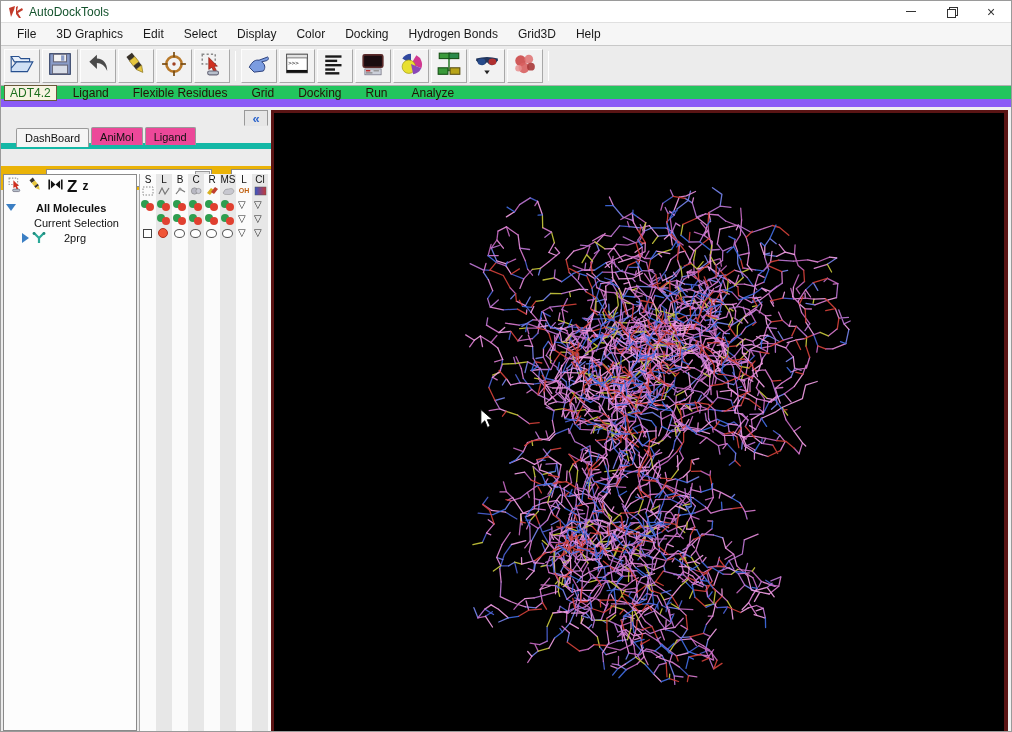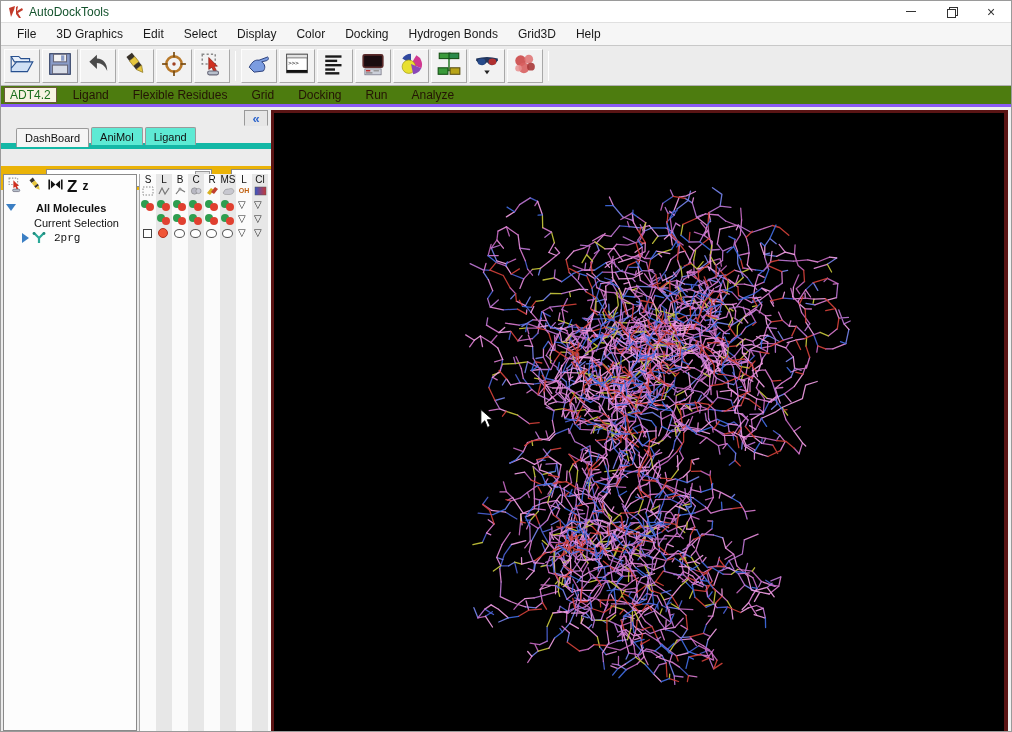--- a/index.html
+++ b/index.html
@@ -23,35 +23,35 @@
   .menu-item { font-size:12px; color:#1a1a1a; padding:3px 10px; cursor:default; }
 
   
   .toolbar { height:40px; background:#ececec; border-bottom:1px solid #b0b0b0; display:flex; align-items:center; padding-left:2px; }
   .tool-btn { width:36px; height:34px; margin:0 1px; display:flex; align-items:center; justify-content:center;
               border:1px solid; border-color:#fdfdfd #a8a8a8 #a8a8a8 #fdfdfd; background:#f2f2f2; }
   .tool-btn svg { width:26px; height:26px; }
   .tool-sep { width:1px; height:30px; background:#aaa; margin:0 4px; border-right:1px solid #fff; }
 
   
-  .adtbar { height:21px; background:#4d7c0f; display:flex; align-items:center; padding-left:3px; border-bottom:3px solid #8b5cf6; }
+  .adtbar { height:21px; background:#22c55e; display:flex; align-items:center; padding-left:3px; border-bottom:8px solid #8b5cf6; }
   .adt-item { font-size:12px; color:#241405; padding:1px 8px; margin-right:8px; cursor:default; }
   .adt-item.active { background:#f7f3e2; color:#1c6e1c; border:1px solid #6a5a3a; padding:0 5px; }
 
   
   .content { position:absolute; top:109px; left:0; right:0; bottom:0; display:flex; }
 
   
   .left-panel { width:270px; background:#ececec; position:relative; flex:none; }
   .collapse-row { height:17px; position:relative; }
   .collapse-btn { position:absolute; right:3px; top:0; width:24px; height:16px; background:#e6e6e6;
                   border:1px solid #999; border-bottom-color:#e6e6e6; display:flex; align-items:center; justify-content:center;
                   font-weight:bold; color:#2f66cc; font-size:13px; line-height:1; }
   .panel-tabs { display:flex; align-items:flex-start; height:22px; padding-left:15px; border-bottom:6px solid #14b8a6; }
-  .p-tab { font-size:11px; color:#111; border:1px solid #9a9a9a; border-bottom:none; background:#5eead4;
+  .p-tab { font-size:11px; color:#111; border:1px solid #9a9a9a; border-bottom:none; background:#ec4899;
            padding:3px 8px 2px; margin-right:2px; border-radius:2px 2px 0 0; }
   .p-tab.active { background:#f5f5f5; position:relative; top:1px; padding-bottom:3px; }
   .sel-row { height:24px; display:flex; align-items:center; padding:2px 4px; gap:19px; background:#eab308;margin-top:17px; }
   .sel-label { font-size:11px; color:#111; }
   .combo { flex:1; height:18px; background:#fff; border:1px solid #8a8a8a; display:flex; align-items:center; }
   .combo input { flex:1; border:none; outline:none; height:100%; font-size:11px; padding:0 3px; background:transparent; }
   .combo-arrow { width:15px; height:14px; margin-right:1px; background:#e4e4e4; border:1px solid #9a9a9a; display:flex; align-items:center; justify-content:center; }
   .tri-down { width:0; height:0; border-left:3.5px solid transparent; border-right:3.5px solid transparent; border-top:4.5px solid #222; }
   .combo-cmd { width:60px; flex:none; }
   .combo-cmd .cmd-text { font-size:11px; padding-left:3px; flex:1; }
@@ -327,21 +327,21 @@
                 <span class="tw"></span>
                 <span class="tw">
                   <span class="arr-right"></span>
                 </span>
                 <span class="mol-ico"><svg viewBox="0 0 14 12">
                     <path d="M2 1 L7 6 L12 1" fill="none" stroke="#2aa898" stroke-width="2.2"></path>
                     <path d="M7 6 L7 11" stroke="#2aa898" stroke-width="2.2"></path>
                     <circle cx="2" cy="1.5" r="1.4" fill="#1d8a7c"></circle>
                     <circle cx="12" cy="1.5" r="1.4" fill="#1d8a7c"></circle>
                   </svg></span>
-                <span style="margin-left: 8px; font-family: Liberation Mono, monospace;">2prg</span>
+                <span style="margin-left: 18px;">2prg</span>
               </div>
             </div>
         </div>
         <div class="grid-panel">
           <div class="grid-header" id="grid-header">
               <div class="g-col">
                 <span class="g-letter">S</span>
                 <span class="g-ico">
                   <svg viewBox="0 0 13 10">
                     <rect x="1" y="1" width="10" height="8" fill="none" stroke="#888" stroke-dasharray="1.5 1.5"></rect>

